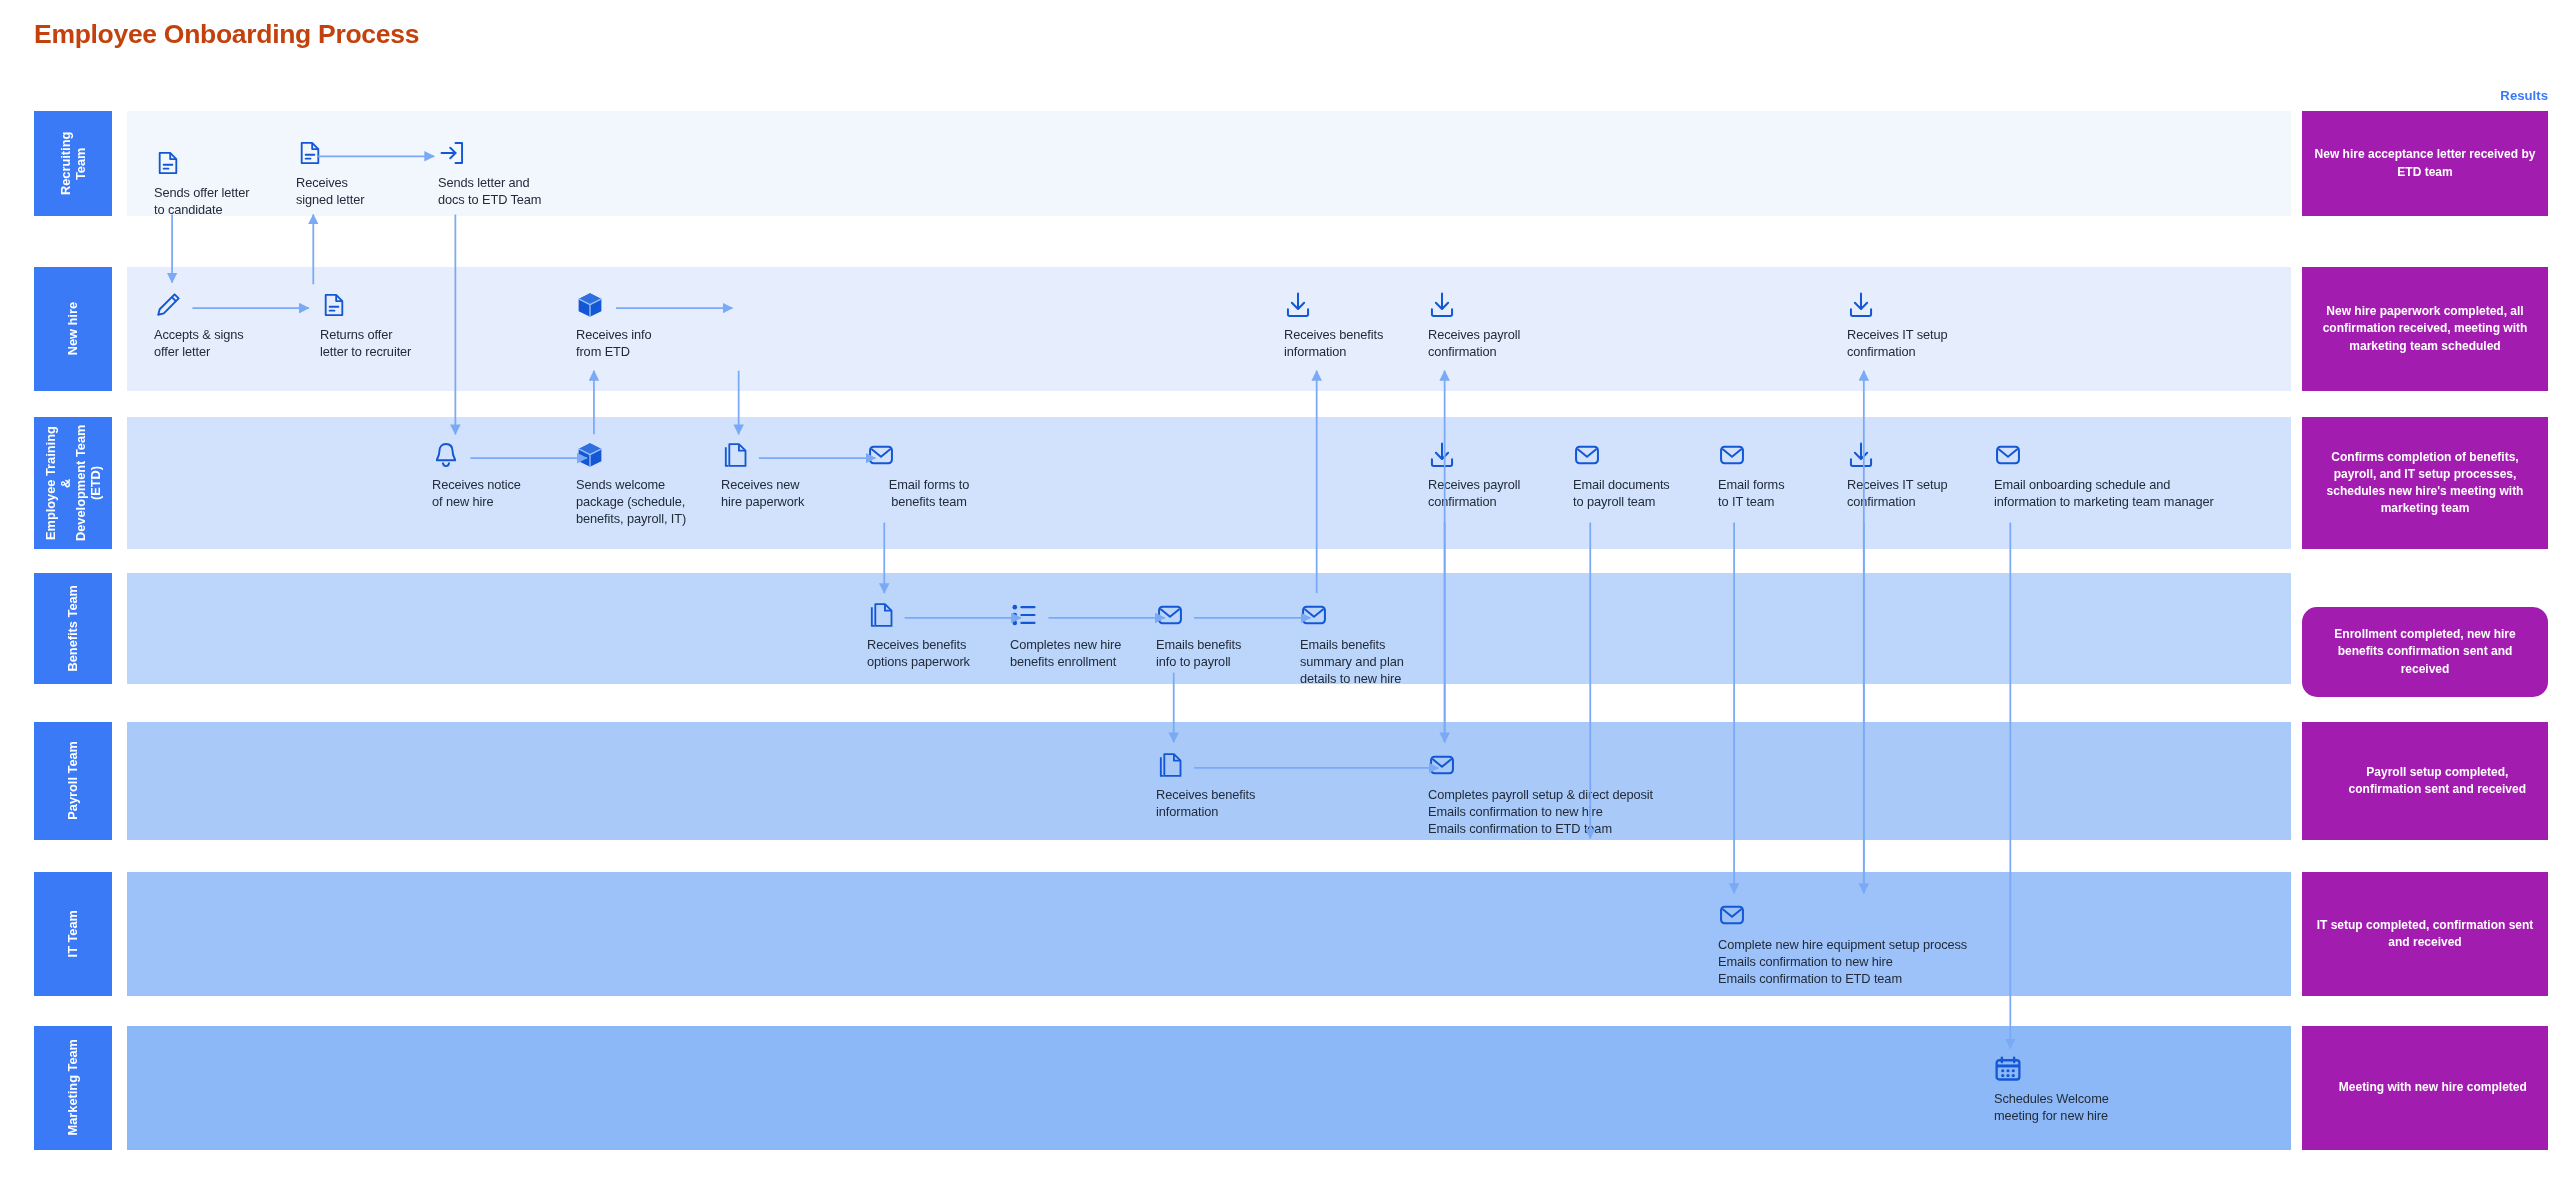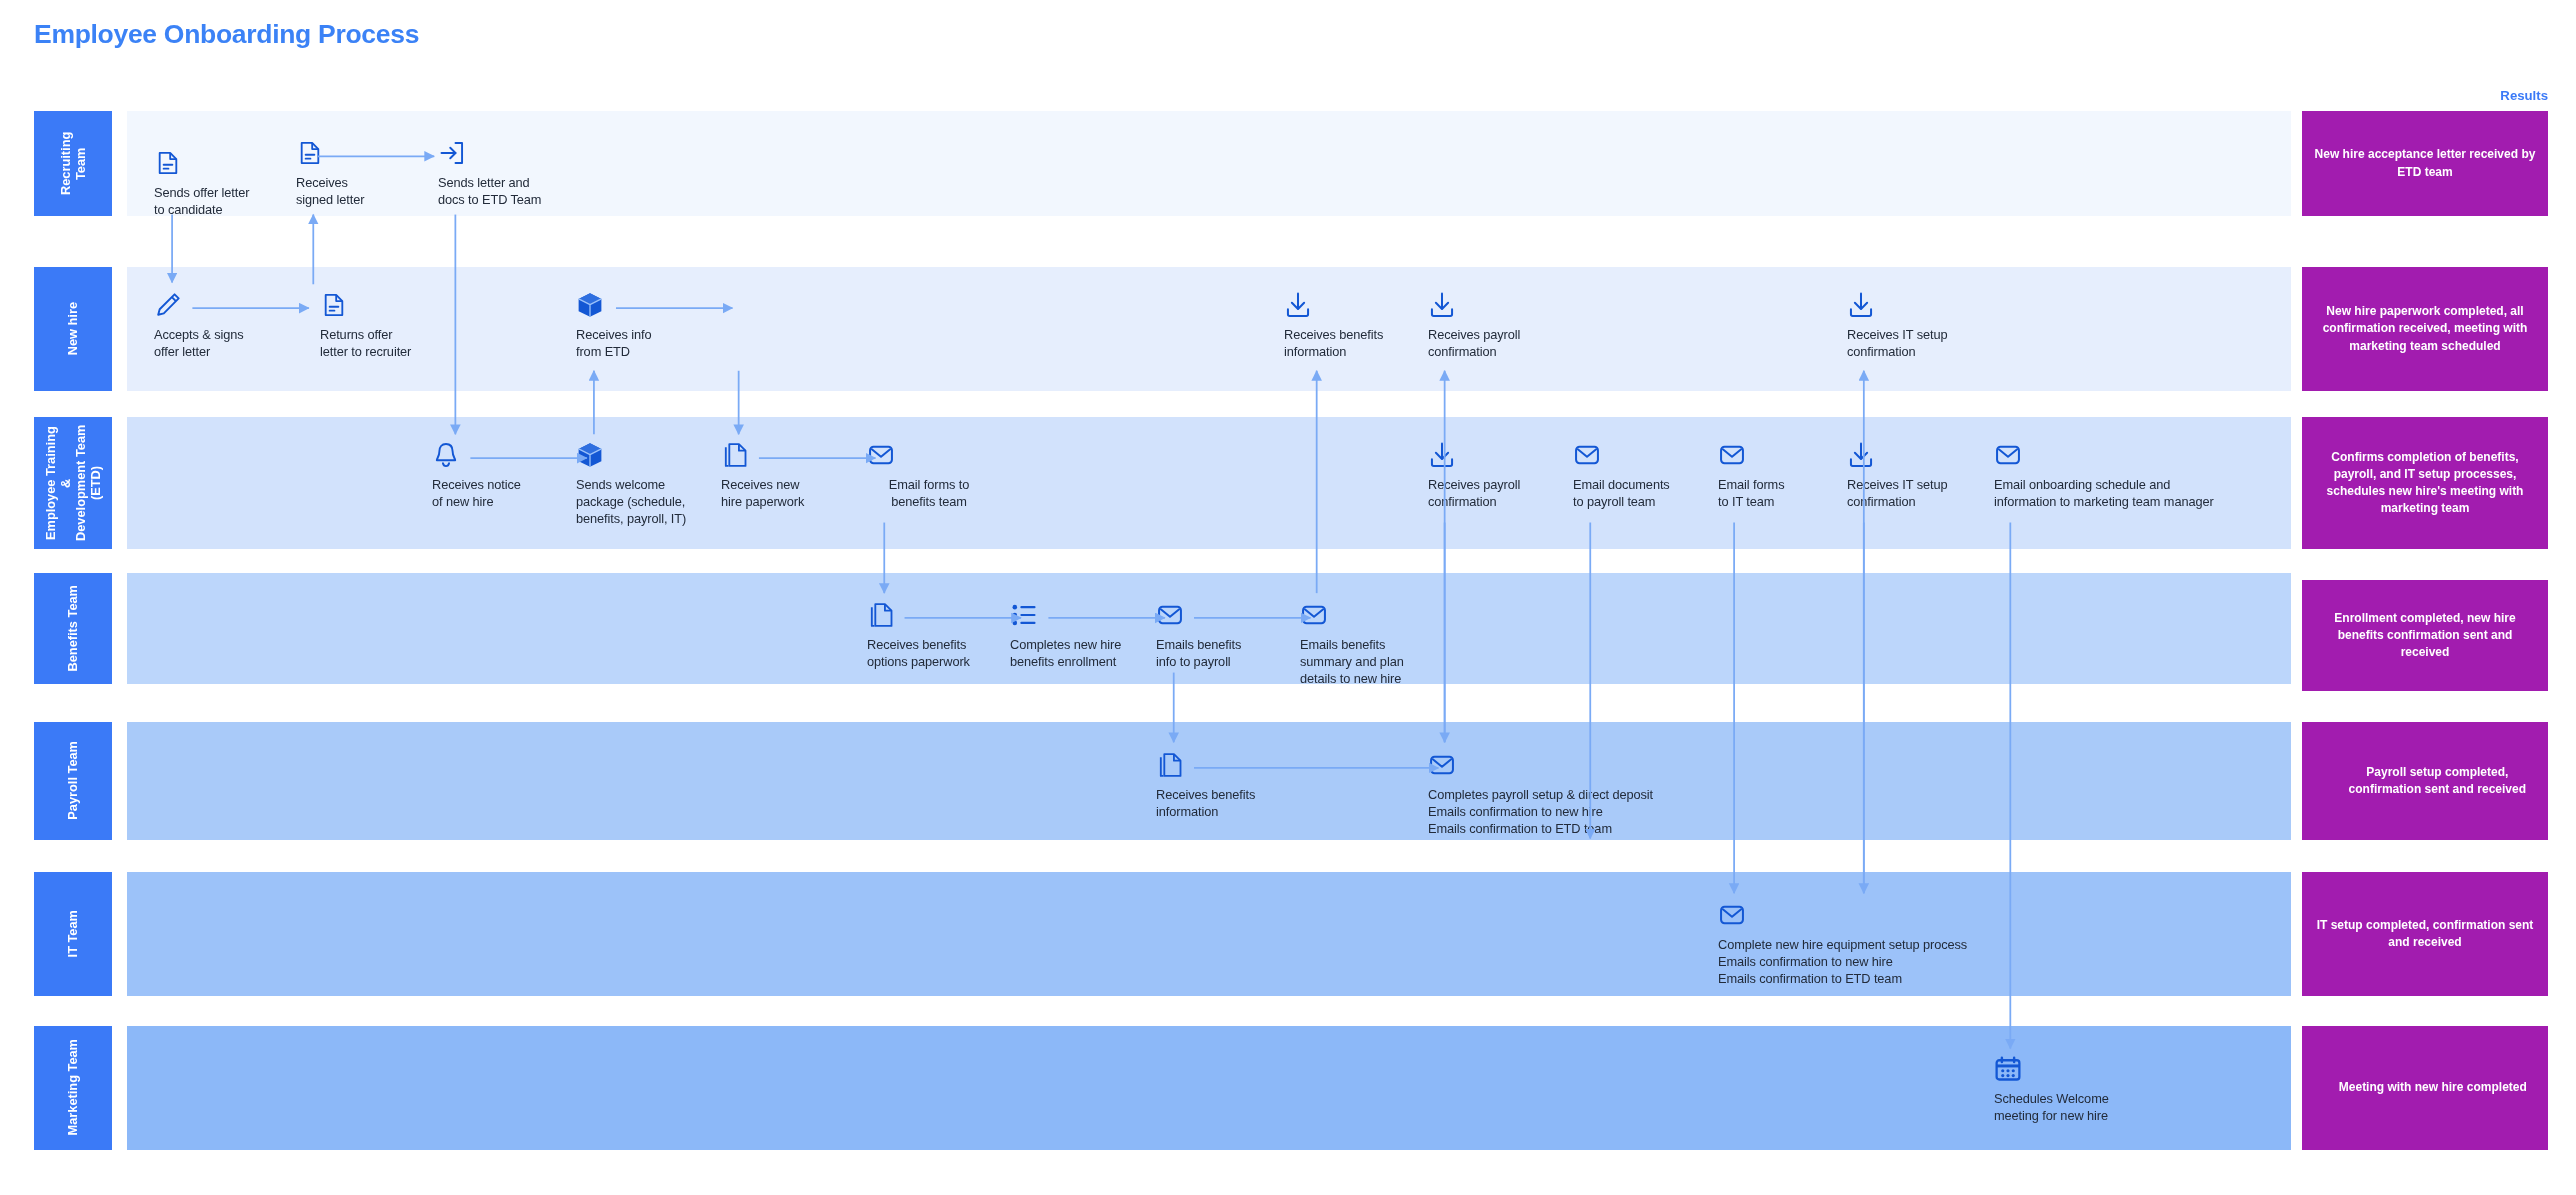--- a/index.html
+++ b/index.html
@@ -16,21 +16,21 @@
     color: #222b3a;
   }
 
   
   #page-title {
     position: absolute;
     left: 34px;
     top: 19.4px;
     font-size: 26.5px;
     font-weight: bold;
-    color: #3b82f6;
+    color: #c2410c;
     letter-spacing: -0.3px;
   }
 
   
   #results-header {
     position: absolute;
     left: 2302px;
     width: 246px;
     top: 88px;
     text-align: right;
@@ -307,21 +307,21 @@
           <rect x="3.5" y="6.5" width="25" height="19" rx="4" stroke="#1357d4" stroke-width="2.3"></rect>
           <path d="M5.5 9.5L16 18l10.5-8.5" stroke="#1357d4" stroke-width="2.3" stroke-linecap="round" stroke-linejoin="round"></path>
         </svg></span>
       <div class="node-label">Email onboarding schedule and
 information to marketing team manager</div>
     </div>
     <div class="lane-label" style="top: 573px; height: 111px;">
       <span class="vtext">Benefits Team</span>
     </div>
     <div class="lane-track" style="top: 573px; height: 111px; background: rgb(188, 214, 251);"></div>
-    <div class="result-box" style="top: 580px; height: 111px;">
+    <div class="result-box" style="top: 607px; height: 90px; border-radius: 15px;">
       <span>Enrollment completed, new hire benefits confirmation sent and received</span>
     </div>
     <div class="node" style="left: 867px; top: 601px; width: 137px;">
       <span class="ico"><svg viewBox="0 0 32 32" fill="none">
           <path d="M9.5 3.5h11l7.5 7.5v17.5h-18.5z" stroke="#1357d4" stroke-width="2.1" stroke-linejoin="round"></path>
           <path d="M20.5 3.5V11H28" stroke="#1357d4" stroke-width="2.1" stroke-linejoin="round"></path>
           <path d="M5.5 7v21.5h3" stroke="#1357d4" stroke-width="2.1" stroke-linejoin="round"></path>
         </svg></span>
       <div class="node-label">Receives benefits
 options paperwork</div>

